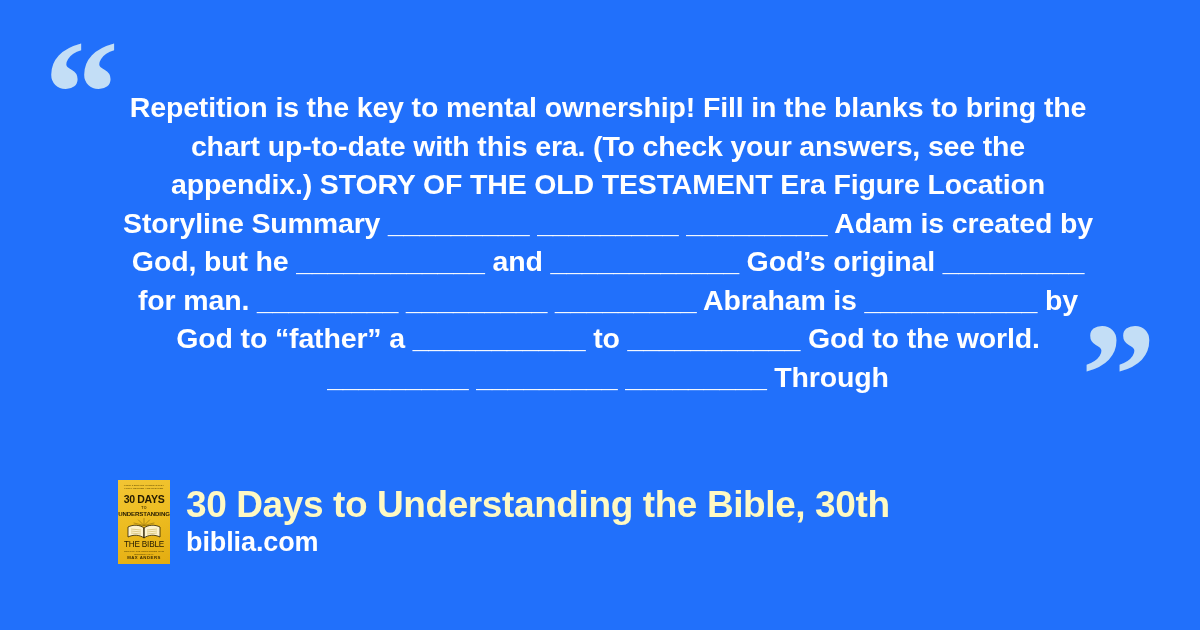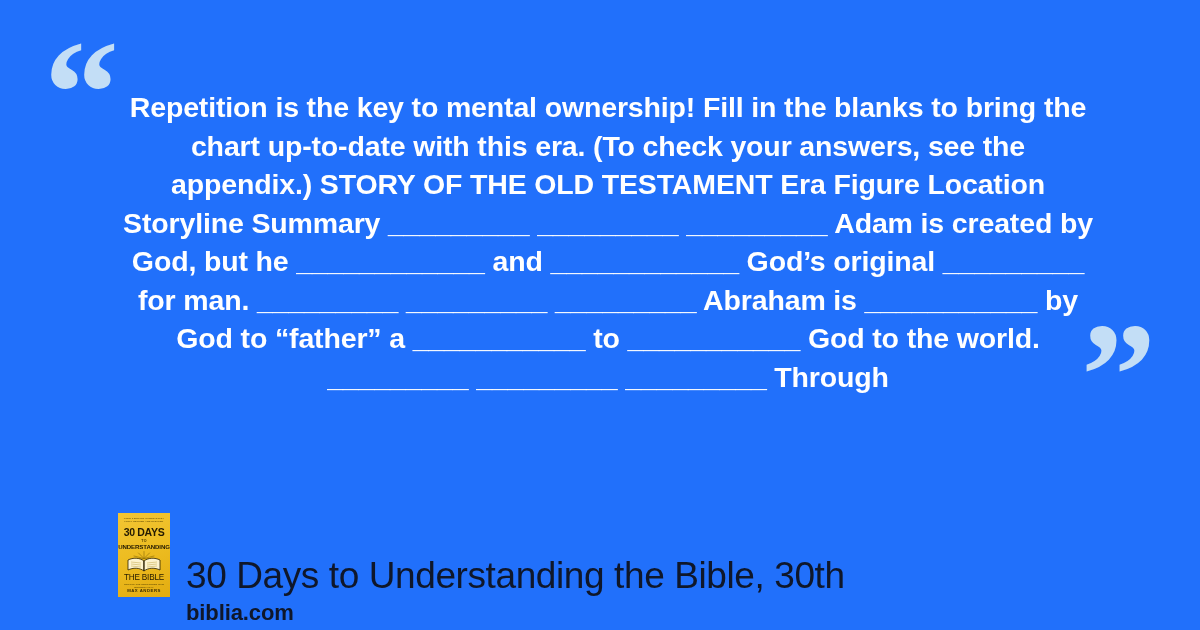--- a/index.html
+++ b/index.html
@@ -53,21 +53,21 @@
     font-size: 28.5px;
     line-height: 38.5px;
     letter-spacing: -0.15px;
     word-spacing: 0px;
   }
 
   
   #footer {
     position: absolute;
     left: 118px;
-    top: 513px;
+    top: 480px;
     display: flex;
     align-items: flex-start;
   }
 
   
   #book-cover {
     position: relative;
     width: 52px;
     height: 84px;
     background: linear-gradient(160deg, #f2c534 0%, #edbd22 45%, #e3ac10 100%);
@@ -163,31 +163,30 @@
     color: #3a2c03;
     letter-spacing: 0.5px;
   }
 
   
   #footer-text {
     margin-left: 16px;
     padding-top: 4px;
   }
   #book-title {
-    color: #0f172a;
+    color: #fef9c3;
     font-size: 37px;
-    font-weight: 400;
+    font-weight: 700;
     line-height: 42px;
     letter-spacing: -0.4px;
     white-space: nowrap;
-    margin-top: 38px;
   }
   #site-name {
-    color: #0f172a;
-    font-size: 22px;
+    color: #ffffff;
+    font-size: 27px;
     font-weight: 700;
     line-height: 26px;
     margin-top: 3px;
     letter-spacing: -0.1px;
   }
 </style>
 </head>
 <body>
 
 <div id="card">

